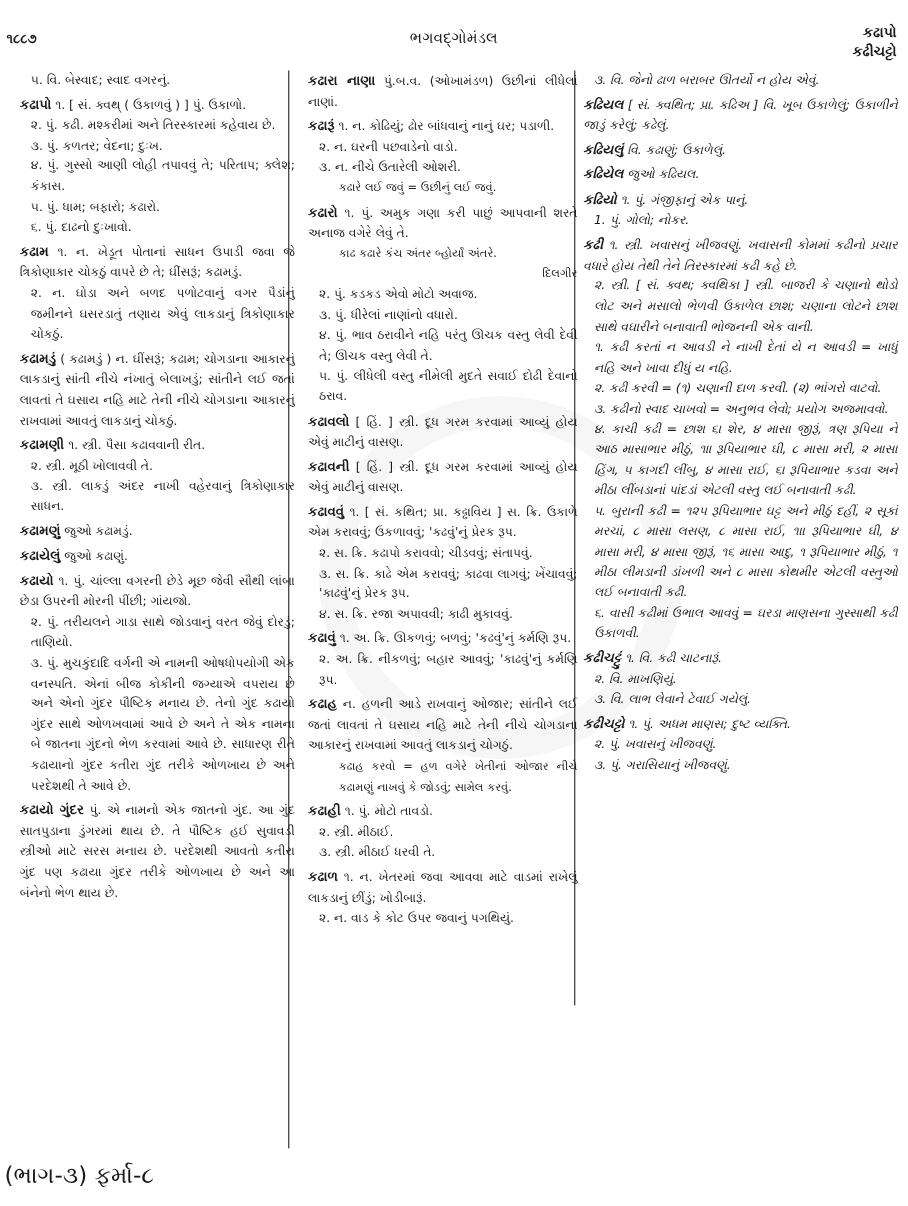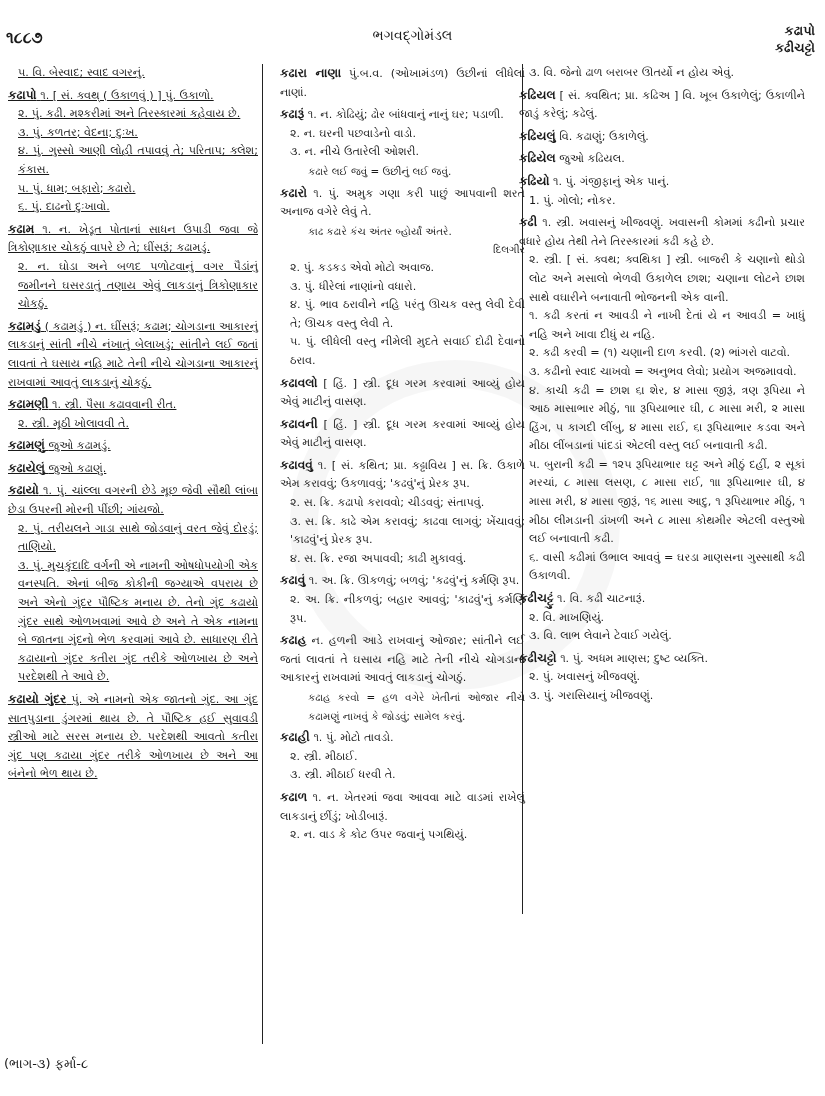--- a/index.html
+++ b/index.html
@@ -3,38 +3,38 @@
 <meta charset="utf-8">
 <style>
   html, body { margin: 0; padding: 0; }
   body {
     width: 825px; height: 1096px; overflow: hidden;
     background: #ffffff; color: #1a1a1a;
     font-family: "DejaVu Sans", sans-serif;
     position: relative;
   }
   .header { position: absolute; top: 0; left: 0; width: 825px; height: 62px; }
-  .page-num { position: absolute; left: 6px; top: 28px; font-size: 16px; font-weight: bold; text-align: center; }
+  .page-num { position: absolute; left: 6px; top: 28px; font-size: 12px; font-weight: bold; text-align: center; }
   .book-title { position: absolute; left: 0; width: 825px; top: 27px; text-align: center; font-size: 14px; }
   .guide { position: absolute; right: 10px; top: 22px; text-align: right; font-size: 13px; font-weight: bold; line-height: 17px; }
   .columns { position: absolute; top: 64px; left: 0; width: 825px; height: 990px; }
   .col { position: absolute; top: 0; font-size: 11.2px; line-height: 18.6px; }
-  .col1 { left: 8px; width: 250px; text-decoration: underline; }
+  .col1 { left: 18px; width: 250px; }
   .col2 { left: 280px; width: 245px; }
-  .col3 { left: 519px; width: 286px; }
+  .col3 { left: 530px; width: 286px; font-style: italic; }
   .divider { position: absolute; top: 64px; width: 1px; background: #222; }
   .div1 { left: 262px; height: 980px; }
   .div2 { left: 522px; height: 850px; }
   .entry { margin: 0 0 3px 0; text-align: justify; }
   .hw { font-weight: bold; font-size: 12.2px; }
   .sense { display: block; padding-left: 10px; text-indent: 0; }
   .first { display: inline; }
   .ex { display: block; padding-left: 28px; font-size: 10.4px; }
   .attr { display: block; text-align: right; font-size: 10.4px; }
-  .footer { position: absolute; left: 4px; top: 1056px; font-size: 13px; font-family: "DejaVu Sans", sans-serif; }
+  .footer { position: absolute; left: 4px; top: 1056px; font-size: 21px; font-family: "DejaVu Sans", sans-serif; }
   .watermark {
     position: absolute; left: 290px; top: 360px; width: 330px; height: 330px;
     border-radius: 50%; border: 28px solid rgba(0,0,0,0.035); box-sizing: border-box;
     pointer-events: none;
   }
 </style>
 </head>
 <body>
 
 <div class="watermark"></div>
@@ -52,21 +52,21 @@
 <div class="divider div2"></div>
 
 <div class="columns">
   <div class="col col1">
       <div class="entry">
         <span class="sense">૫. વિ. બેસ્વાદ; સ્વાદ વગરનું.</span>
       </div>
       <div class="entry"><span class="hw">કઢાપો</span> <span class="first">૧. [ સં. ક્વથ્ ( ઉકાળવું ) ] પું. ઉકાળો.</span><span class="sense">૨. પું. કઢી. મશ્કરીમાં અને તિરસ્કારમાં કહેવાય છે.</span><span class="sense">૩. પું. કળતર; વેદના; દુઃખ.</span><span class="sense">૪. પું. ગુસ્સો આણી લોહી તપાવવું તે; પરિતાપ; ક્લેશ; કંકાસ.</span><span class="sense">૫. પું. ધામ; બફારો; કઢારો.</span><span class="sense">૬. પું. દાઢનો દુઃખાવો.</span></div>
       <div class="entry"><span class="hw">કઢામ</span> <span class="first">૧. ન. ખેડૂત પોતાનાં સાધન ઉપાડી જવા જે ત્રિકોણાકાર ચોકઠું વાપરે છે તે; ઘીંસરૂં; કઢામડું.</span><span class="sense">૨. ન. ઘોડા અને બળદ પળોટવાનું વગર પૈડાંનું જમીનને ઘસરડાતું તણાય એવું લાકડાનું ત્રિકોણાકાર ચોકઠું.</span></div>
       <div class="entry"><span class="hw">કઢામડું</span> <span class="first">( કઢામડું ) ન. ઘીંસરૂં; કઢામ; ચોગડાના આકારનું લાકડાનું સાંતી નીચે નંખાતું બેલાખડું; સાંતીને લઈ જતાં લાવતાં તે ઘસાય નહિ માટે તેની નીચે ચોગડાના આકારનું રાખવામાં આવતું લાકડાનું ચોકઠું.</span></div>
-      <div class="entry"><span class="hw">કઢામણી</span> <span class="first">૧. સ્ત્રી. પૈસા કઢાવવાની રીત.</span><span class="sense">૨. સ્ત્રી. મૂઠી ખોલાવવી તે.</span></div>
+      <div class="entry"><span class="hw">કઢામણી</span> <span class="first">૧. સ્ત્રી. પૈસા કઢાવવાની રીત.</span><span class="sense">૨. સ્ત્રી. મૂઠી ખોલાવવી તે.</span><span class="sense">૩. સ્ત્રી. લાકડું અંદર નાખી વહેરવાનું ત્રિકોણાકાર સાધન.</span></div>
       <div class="entry"><span class="hw">કઢામણું</span> <span class="first">જુઓ કઢામડું.</span></div>
       <div class="entry"><span class="hw">કઢાયેલું</span> <span class="first">જુઓ કઢાણું.</span></div>
       <div class="entry"><span class="hw">કઢાયો</span> <span class="first">૧. પું. ચાંલ્લા વગરની છેડે મૂછ જેવી સૌથી લાંબા છેડા ઉપરની મોરની પીંછી; ગાંયજો.</span><span class="sense">૨. પું. તરીયલને ગાડા સાથે જોડવાનું વરત જેવું દોરડું; તાણિયો.</span><span class="sense">૩. પું. મુચકુંદાદિ વર્ગની એ નામની ઓષધોપયોગી એક વનસ્પતિ. એનાં બીજ કોકીની જગ્યાએ વપરાય છે અને એનો ગુંદર પૌષ્ટિક મનાય છે. તેનો ગુંદ કઢાયો ગુંદર સાથે ઓળખવામાં આવે છે અને તે એક નામના બે જાતના ગુંદનો ભેળ કરવામાં આવે છે. સાધારણ રીતે કઢાયાનો ગુંદર કતીરા ગુંદ તરીકે ઓળખાય છે અને પરદેશથી તે આવે છે.</span></div>
       <div class="entry"><span class="hw">કઢાયો ગુંદર</span> <span class="first">પું. એ નામનો એક જાતનો ગુંદ. આ ગુંદ સાતપુડાના ડુંગરમાં થાય છે. તે પૌષ્ટિક હઈ સુવાવડી સ્ત્રીઓ માટે સરસ મનાય છે. પરદેશથી આવતો કતીરા ગુંદ પણ કઢાયા ગુંદર તરીકે ઓળખાય છે અને આ બંનેનો ભેળ થાય છે.</span></div>
     </div>
   <div class="col col2">
       <div class="entry"><span class="hw">કઢારા નાણા</span> <span class="first">પું.બ.વ. (ઓખામંડળ) ઉછીનાં લીધેલાં નાણાં.</span></div>
       <div class="entry"><span class="hw">કઢારૂં</span> <span class="first">૧. ન. કોઢિયું; ઢોર બાંધવાનું નાનું ઘર; પડાળી.</span><span class="sense">૨. ન. ઘરની પછવાડેનો વાડો.</span><span class="sense">૩. ન. નીચે ઉતારેલી ઓશરી.</span><span class="ex">કઢારે લઈ જવું = ઉછીનું લઈ જવું.</span></div>
       <div class="entry"><span class="hw">કઢારો</span> <span class="first">૧. પું. અમુક ગણા કરી પાછું આપવાની શરતે અનાજ વગેરે લેવું તે.</span><span class="ex">કાઢ કઢારે કંચ અંતર બ્હોર્યાં અંતરે.</span><span class="attr">દિલગીર</span><span class="sense">૨. પું. કડકડ એવો મોટો અવાજ.</span><span class="sense">૩. પું. ધીરેલાં નાણાંનો વધારો.</span><span class="sense">૪. પું. ભાવ ઠરાવીને નહિ પરંતુ ઊચક વસ્તુ લેવી દેવી તે; ઊચક વસ્તુ લેવી તે.</span><span class="sense">૫. પું. લીધેલી વસ્તુ નીમેલી મુદતે સવાઈ દોઢી દેવાનો ઠરાવ.</span></div>
       <div class="entry"><span class="hw">કઢાવલો</span> <span class="first">[ હિં. ] સ્ત્રી. દૂધ ગરમ કરવામાં આવ્યું હોય એવું માટીનું વાસણ.</span></div>

